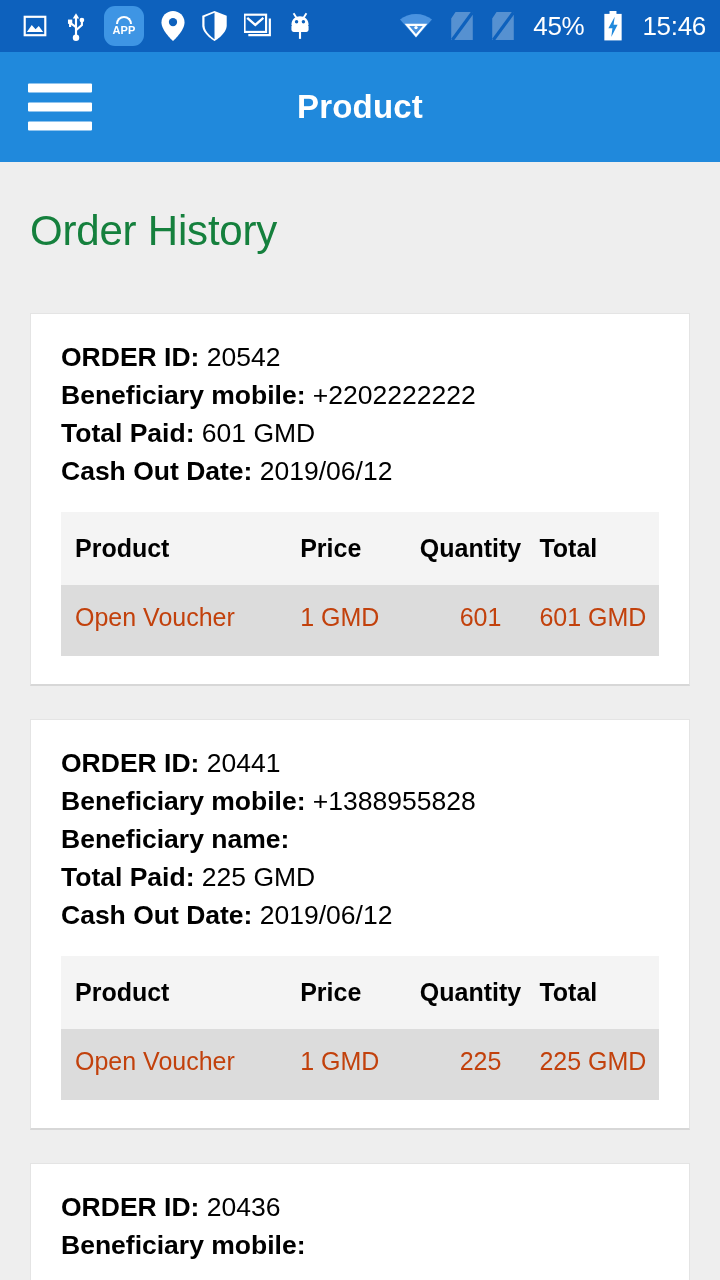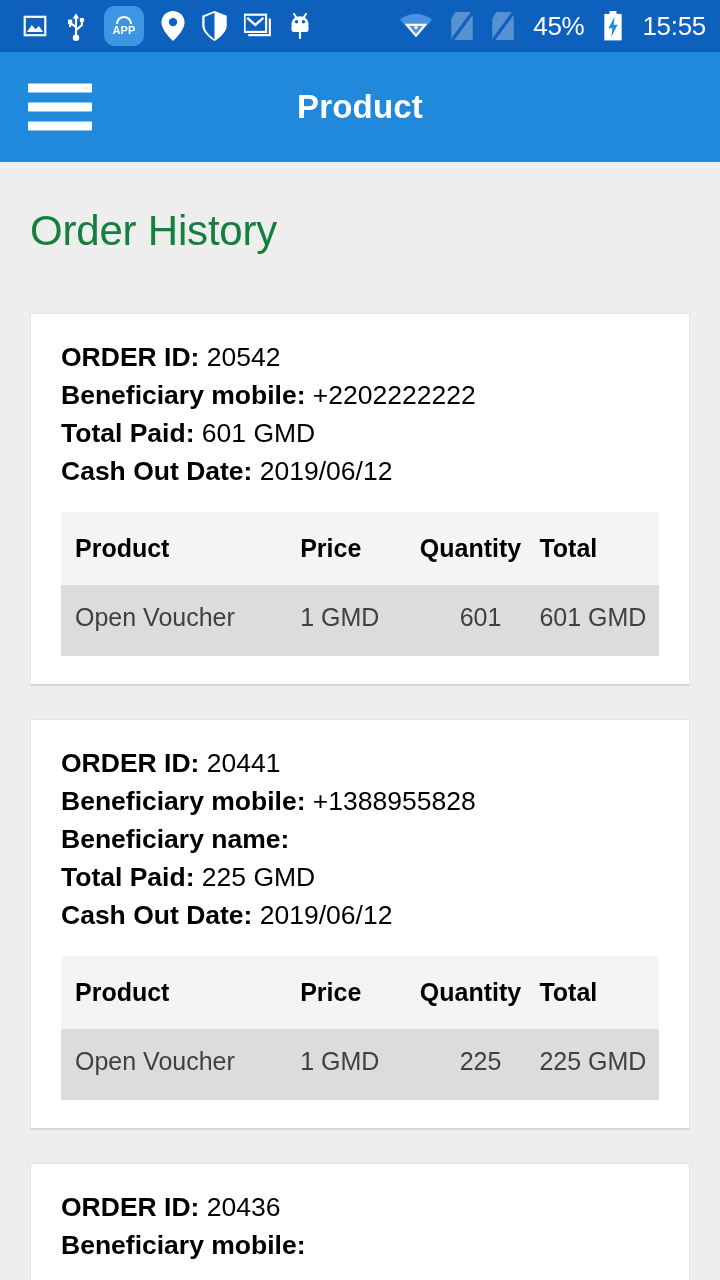--- a/index.html
+++ b/index.html
@@ -97,21 +97,21 @@
     font-size: 25px;
     font-weight: bold;
     color: #000;
     padding: 22px 0 22px 0;
     text-align: left;
   }
   .tbl td {
     background: #dcdcdc;
     font-size: 25px;
     font-weight: 400;
-    color: #404040;
+    color: #c2410c;
     padding: 16px 0 22px 0;
     vertical-align: top;
     line-height: 33px;
   }
   .tbl .col-product { width: 40%; padding-left: 14px; }
   .tbl .col-price   { width: 20%; }
   .tbl .col-qty     { width: 20%; text-align: right; padding-right: 38px; }
   .tbl .col-total   { width: 20%; text-align: left; padding-right: 12px; }
 </style>
 </head>
@@ -202,21 +202,21 @@
         </svg>
       </span>
       <span class="batt-pct">45%</span>
       <span class="sicon">
         <svg width="20" height="30" viewBox="0 0 16 26">
           <rect x="5" y="0" width="6" height="3" fill="#fff"></rect>
           <rect x="0.5" y="2.5" width="15" height="23" fill="#fff"></rect>
           <path d="M9.5 5 L4 15 H7.5 L6.5 22.5 L12 12 H8.5 Z" fill="#2089dc"></path>
         </svg>
       </span>
-      <span class="clock">15:55</span>
+      <span class="clock">15:46</span>
     </div>
   </div>
 
   <div class="app-bar">
     <div class="hamburger">
       <span></span>
       <span></span>
       <span></span>
     </div>
     <div class="app-bar-title">Product</div>

